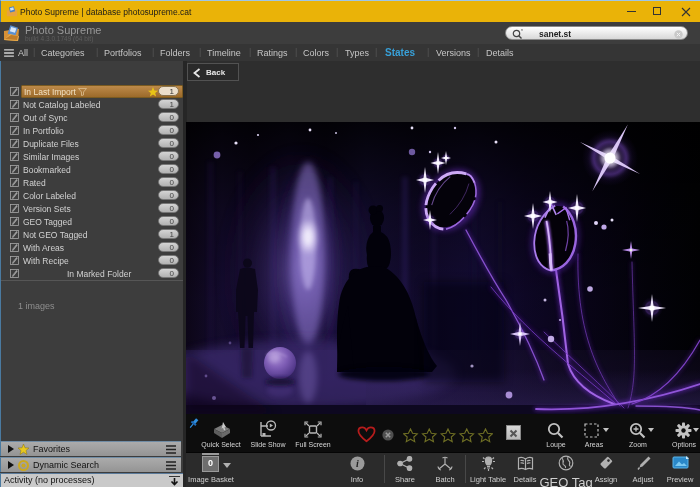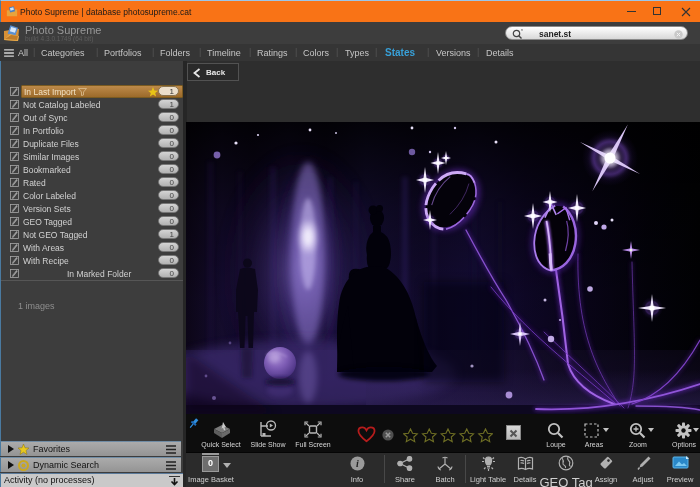--- a/index.html
+++ b/index.html
@@ -3,21 +3,21 @@
 <meta charset="utf-8">
 <style>
   * { margin:0; padding:0; box-sizing:border-box; }
   html,body { width:700px; height:487px; overflow:hidden; }
   body { font-family:"Liberation Sans",sans-serif; position:relative; background:#3d3d3d; }
   .abs { position:absolute; }
 </style>
 </head>
 <body>
 
-<div class="abs" style="left:0;top:0;width:700px;height:22px;background:#f97316;border-top:1px solid #9dc6e8;border-left:1px solid #4a7aa0;">
+<div class="abs" style="left:0;top:0;width:700px;height:22px;background:#eab308;border-top:1px solid #9dc6e8;border-left:1px solid #4a7aa0;">
   <svg class="abs" style="left:5px;top:5px;" width="12" height="12" viewBox="0 0 14 14">
     <path d="M1 5 L5 5 L6 4 L13 4 L13 12 L1 12 Z" fill="#e8a33d"></path>
     <rect x="4" y="1" width="6" height="6" fill="#4d7fc0" transform="rotate(-15 7 4)"></rect>
     <rect x="5" y="2" width="4" height="3" fill="#cfe2f5" transform="rotate(-15 7 4)"></rect>
   </svg>
   <div class="abs" style="left:19px;top:6px;font-size:8.5px;color:#1a1a1a;">Photo Supreme | database photosupreme.cat</div>
 
   <div class="abs" style="left:626px;top:10px;width:9px;height:1px;background:#333;"></div>
   <div class="abs" style="left:652px;top:6px;width:8px;height:8px;border:1px solid #333;"></div>
   <svg class="abs" style="left:680px;top:6px;" width="10" height="10" viewBox="0 0 10 10">

